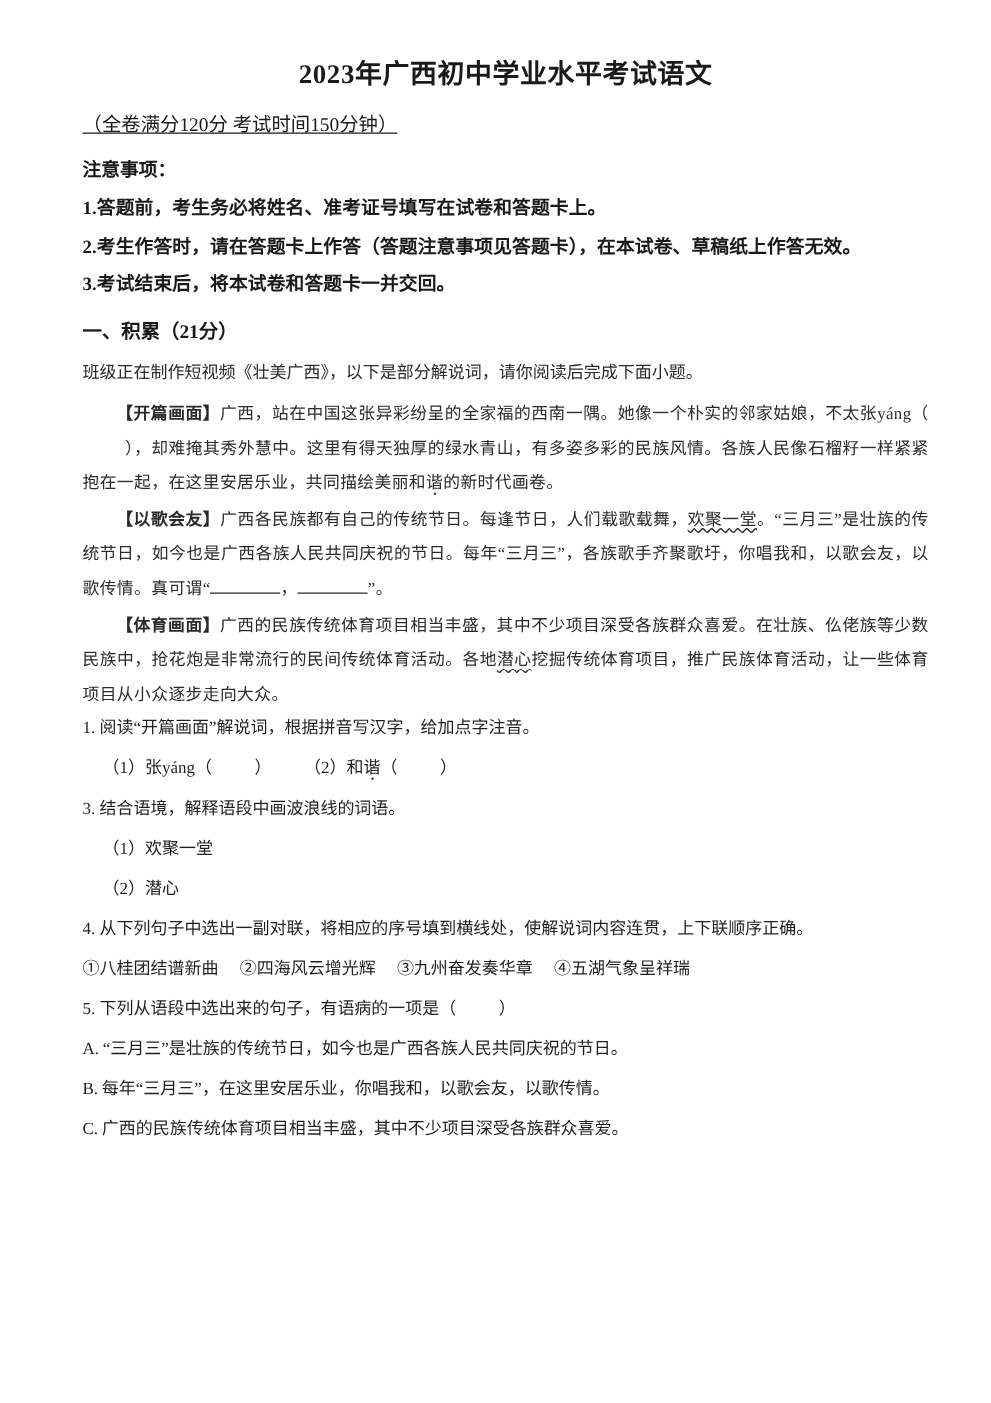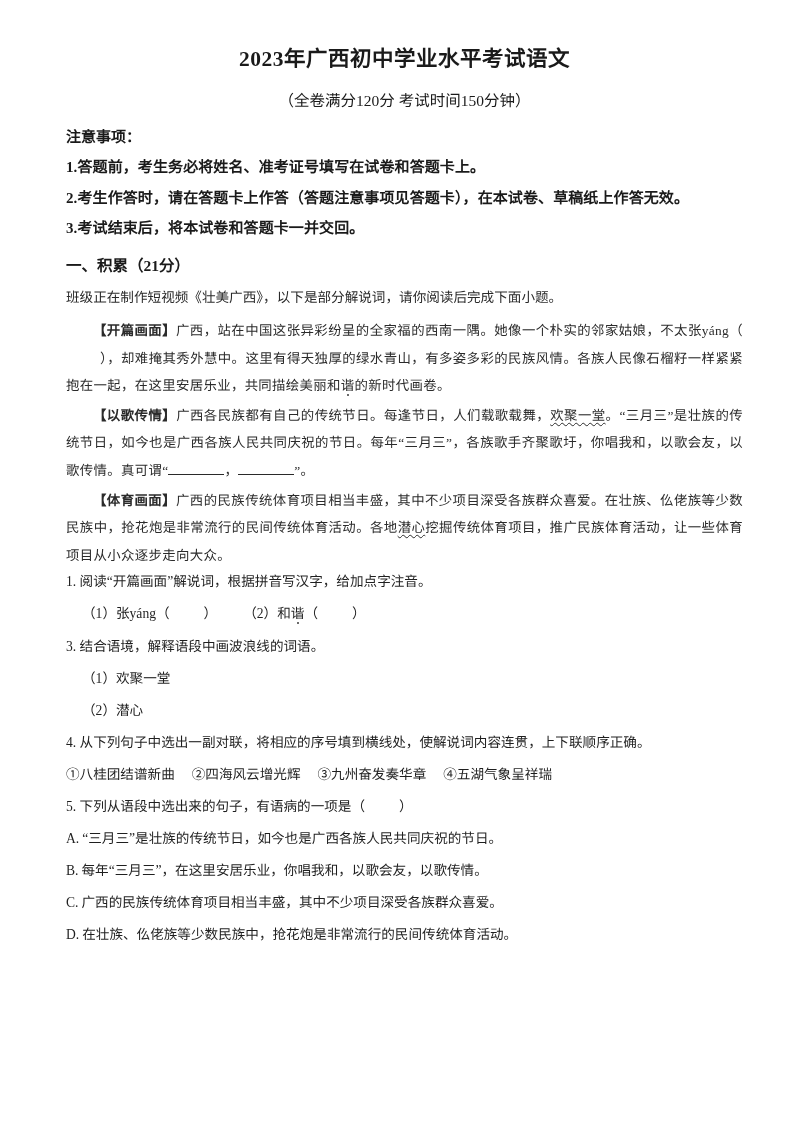--- a/index.html
+++ b/index.html
@@ -28,24 +28,24 @@
   
   .doc-title {
     text-align: center;
     font-size: 21.5px;
     font-weight: bold;
     letter-spacing: 0.5px;
     margin: 0 0 16px 0;
     line-height: 1.3;
   }
   .doc-subtitle {
-    text-align: center;
     font-size: 15.5px;
     margin: 0 0 14px 0;
     line-height: 1.4;
+    text-decoration: underline;
   }
 
   
   .notice-heading {
     font-size: 15px;
     font-weight: bold;
     margin: 0 0 8px 0;
     line-height: 1.5;
   }
   .notice-item {
@@ -164,21 +164,21 @@
   <div class="notice-item">3.考试结束后，将本试卷和答题卡一并交回。</div>
 
   <div class="section-title">一、积累（21分）</div>
   <div class="stem-line">班级正在制作短视频《壮美广西》，以下是部分解说词，请你阅读后完成下面小题。</div>
 
   <p class="passage">
     <span class="tag">【开篇画面】</span><span>广西，站在中国这张异彩纷呈的全家福的西南一隅。她像一个朴实的邻家姑娘，不太张yáng（</span><span class="paren-gap"></span><span>），却难掩其秀外慧中。这里有得天独厚的绿水青山，有多姿多彩的民族风情。各族人民像石榴籽一样紧紧抱在一起，在这里安居乐业，共同描绘美丽和</span><span class="dotted">谐</span><span>的新时代画卷。</span>
   </p>
 
   <p class="passage">
-    <span class="tag">【以歌传情】</span><span>广西各民族都有自己的传统节日。每逢节日，人们载歌载舞，</span><span class="wavy">欢聚一堂</span><span>。“三月三”是壮族的传统节日，如今也是广西各族人民共同庆祝的节日。每年“三月三”，各族歌手齐聚歌圩，你唱我和，以歌会友，以歌传情。真可谓“</span><span class="blank"></span><span>，</span><span class="blank"></span><span>”。</span>
+    <span class="tag">【以歌会友】</span><span>广西各民族都有自己的传统节日。每逢节日，人们载歌载舞，</span><span class="wavy">欢聚一堂</span><span>。“三月三”是壮族的传统节日，如今也是广西各族人民共同庆祝的节日。每年“三月三”，各族歌手齐聚歌圩，你唱我和，以歌会友，以歌传情。真可谓“</span><span class="blank"></span><span>，</span><span class="blank"></span><span>”。</span>
   </p>
 
   <p class="passage">
     <span class="tag">【体育画面】</span><span>广西的民族传统体育项目相当丰盛，其中不少项目深受各族群众喜爱。在壮族、仫佬族等少数民族中，抢花炮是非常流行的民间传统体育活动。各地</span><span class="wavy">潜心</span><span>挖掘传统体育项目，推广民族体育活动，让一些体育项目从小众逐步走向大众。</span>
   </p>
 
   <div class="question">1. 阅读“开篇画面”解说词，根据拼音写汉字，给加点字注音。</div>
   <div class="sub-question">
     <span>（1）张yáng（</span><span class="paren-gap"></span><span>）</span><span class="inline-gap-sm"></span><span>（2）和</span><span class="dotted">谐</span><span>（</span><span class="paren-gap"></span><span>）</span>
   </div>
@@ -198,17 +198,14 @@
   </div>
   <div class="choice">
     <span class="letter">A.</span><span>“三月三”是壮族的传统节日，如今也是广西各族人民共同庆祝的节日。</span>
   </div>
   <div class="choice">
     <span class="letter">B.</span><span>每年“三月三”，在这里安居乐业，你唱我和，以歌会友，以歌传情。</span>
   </div>
   <div class="choice">
     <span class="letter">C.</span><span>广西的民族传统体育项目相当丰盛，其中不少项目深受各族群众喜爱。</span>
   </div>
-  <div class="choice">
-    <span class="letter">D.</span><span>在壮族、仫佬族等少数民族中，抢花炮是非常流行的民间传统体育活动。</span>
-  </div>
 
 </div>
 
 </body></html>

